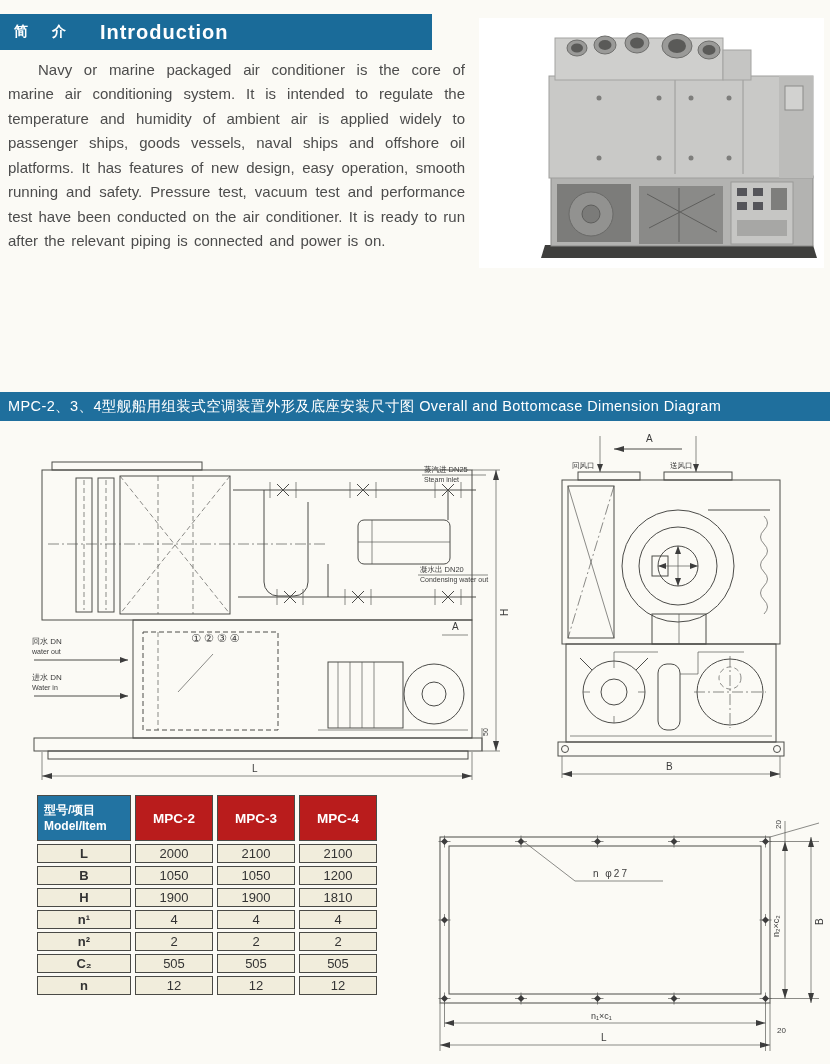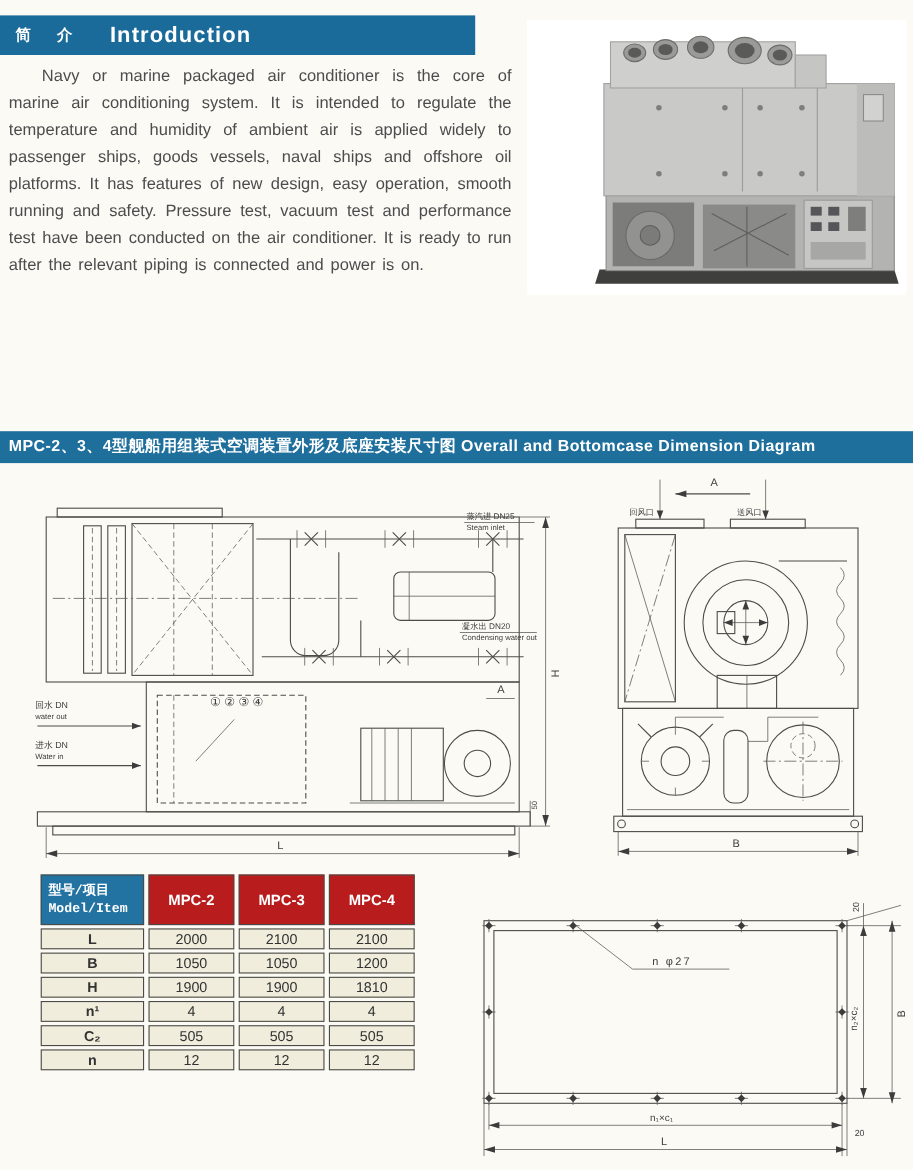--- a/index.html
+++ b/index.html
@@ -11,21 +11,21 @@
   
   .h1bar{
     position:absolute;top:14px;left:0;width:432px;height:36px;
     background:#1a6b99;color:#fff;display:flex;align-items:center;
     padding-left:14px;box-sizing:border-box;font-weight:bold;
   }
   .h1bar .zh{font-size:14px;letter-spacing:10px;margin-right:24px;}
   .h1bar .en{font-size:20px;letter-spacing:1px;text-align:right;}
   .h2bar{
     position:absolute;top:392px;left:0;width:830px;height:29px;
-    background:#1f6f9d;color:#fff;font-weight:bold;font-size:14.5px;
+    background:#1f6f9d;color:#fff;font-weight:normal;font-size:14.5px;
     line-height:29px;padding-left:8px;box-sizing:border-box;
     letter-spacing:.4px;white-space:nowrap;
   }
   
   .intro{position:absolute;top:58px;left:8px;width:816px;}
   .photo{float:right;width:345px;height:250px;margin:-40px 0 26px 14px;background:#fff;}
   p.zh{
     font-size:17px;line-height:1.72;text-align:justify;text-indent:2em;
     margin:0 0 4px 0;letter-spacing:.5px;color:#3a3a3a;
   }
@@ -54,21 +54,21 @@
     font-size:13px;padding:1px 2px;height:15px;color:#333;
   }
   table.spec .model{
     background:#b91c1c;color:#fff;font-weight:bold;width:72px;height:42px;
     font-size:13.5px;
   }
   table.spec .corner{
     background:#2273a2;color:#fff;font-weight:bold;width:84px;height:42px;
     font-size:12px;line-height:1.35;text-align:left;padding-left:6px;
   }
-  table.spec .corner span{display:block;font-family:Liberation Mono, monospace;}
+  table.spec .corner span{display:block;}
   table.spec .lbl{width:84px;}
 </style>
 </head>
 <body>
 
 <div class="h1bar">
   <span class="zh">简  介</span>
   <span class="en">Introduction</span>
 </div>
 
@@ -331,20 +331,26 @@
     <th class="lbl">H</th>
     <td>1900</td>
     <td>1900</td>
     <td>1810</td>
   </tr>
   <tr>
     <th class="lbl">n¹</th>
     <td>4</td>
     <td>4</td>
     <td>4</td>
+  </tr>
+  <tr>
+    <th class="lbl">n²</th>
+    <td>2</td>
+    <td>2</td>
+    <td>2</td>
   </tr>
   <tr>
     <th class="lbl">C₂</th>
     <td>505</td>
     <td>505</td>
     <td>505</td>
   </tr>
   <tr>
     <th class="lbl">n</th>
     <td>12</td>

